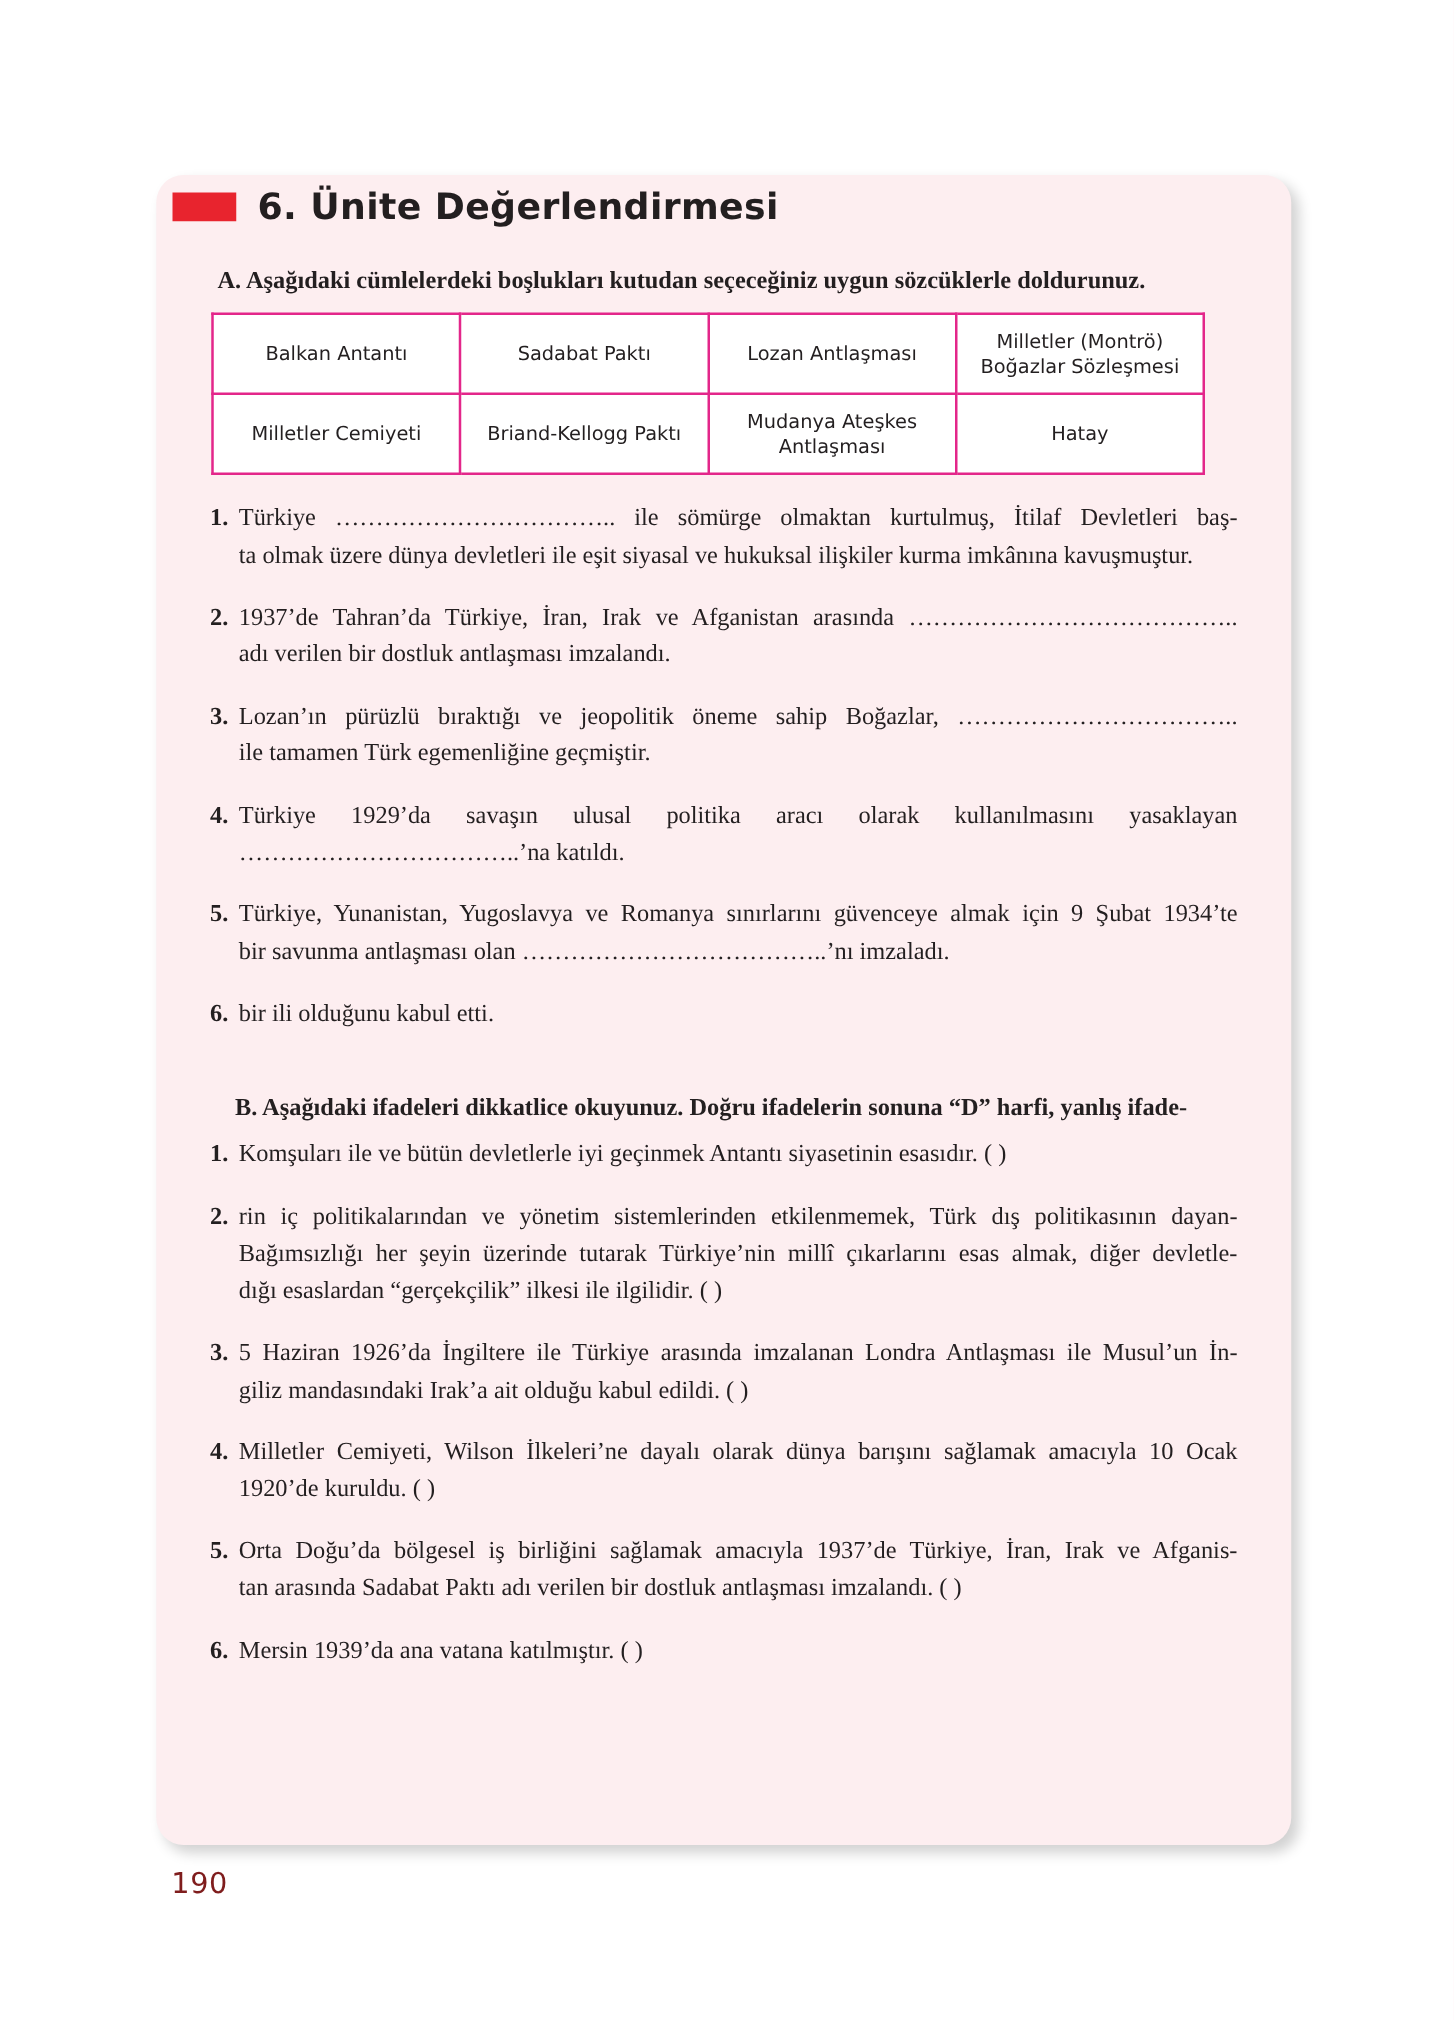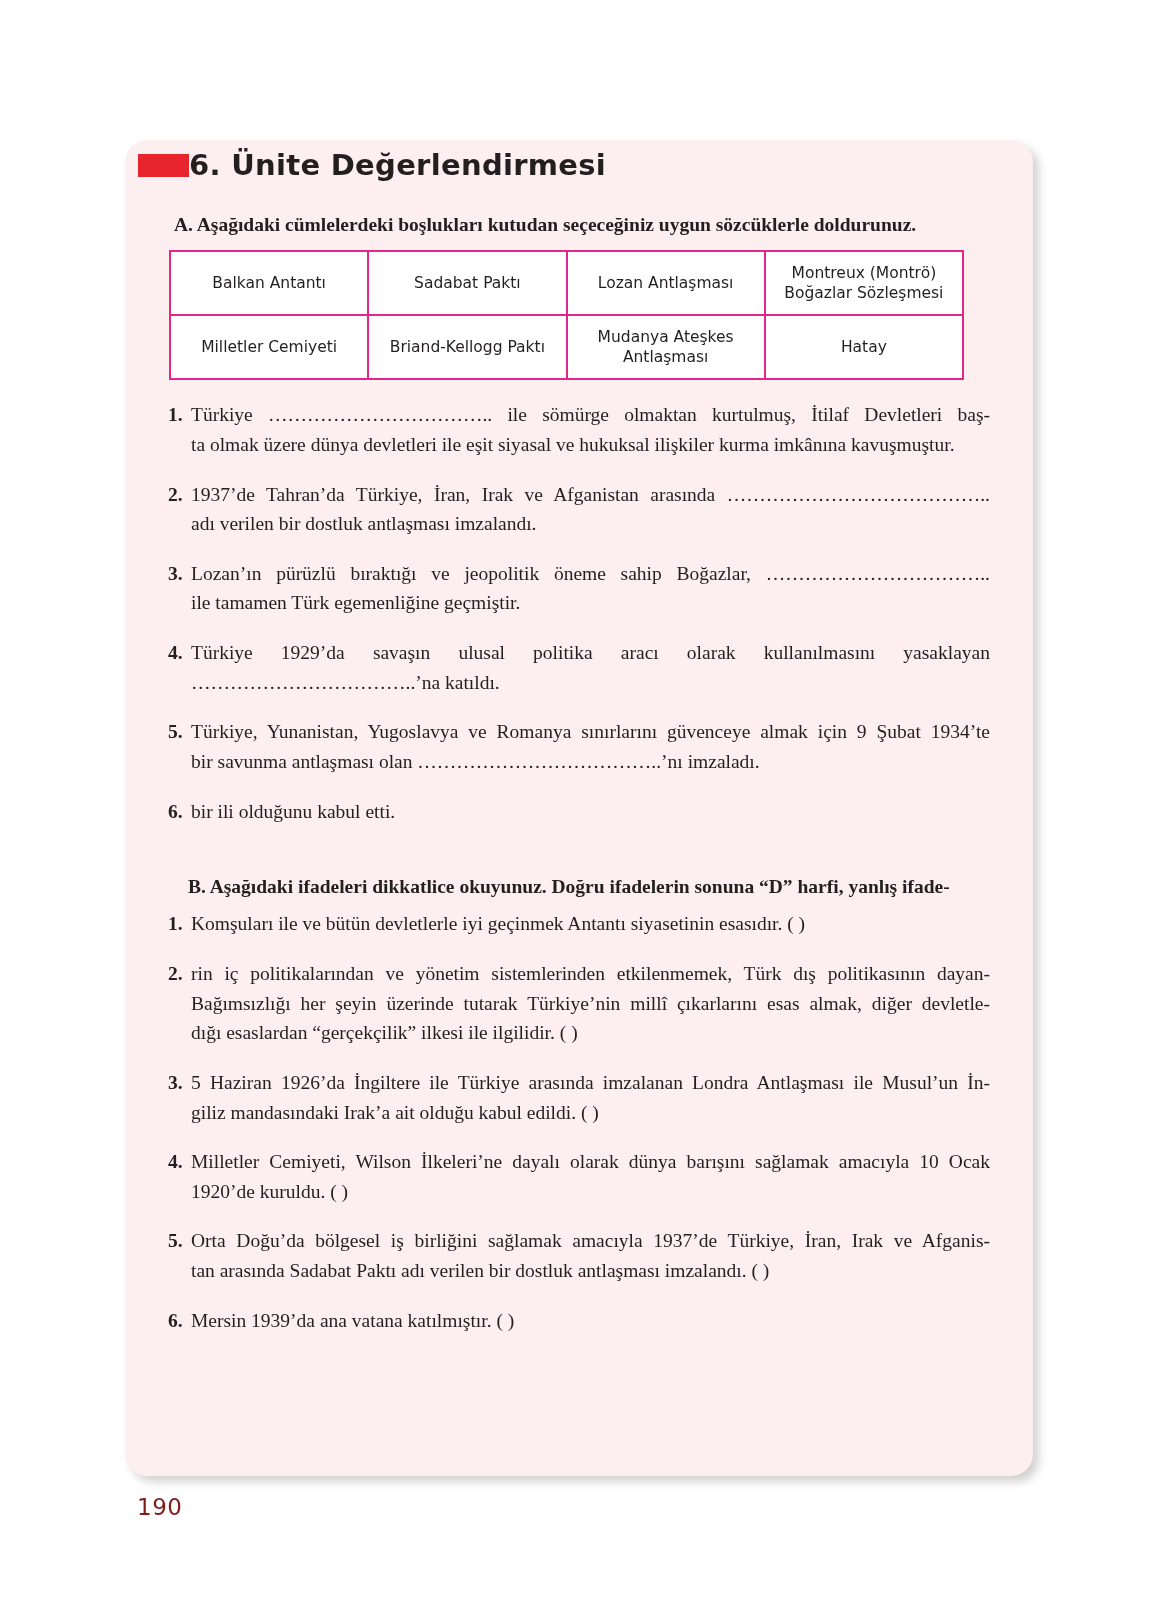--- a/index.html
+++ b/index.html
@@ -36,20 +36,21 @@
     box-sizing: border-box;
   }
 
   
   .heading-row {
     position: absolute;
     left: 13px;
     top: 11px;
     display: flex;
     align-items: center;
+    gap: 17px;
   }
   .heading-swatch {
     width: 51px;
     height: 23px;
     background: #e8242e;
     flex: none;
   }
   .heading-text {
     font-family: "DejaVu Sans", sans-serif;
     font-size: 29px;
@@ -154,21 +155,21 @@
     <div class="content">
 
       <div class="instr a">A. Aşağıdaki cümlelerdeki boşlukları kutudan seçeceğiniz uygun sözcüklerle doldurunuz.</div>
 
       <table class="wordbank">
         <tbody>
           <tr>
             <td>Balkan Antantı</td>
             <td>Sadabat Paktı</td>
             <td>Lozan Antlaşması</td>
-            <td>Montreux (Montrö) Boğazlar Sözleşmesi</td>
+            <td>Milletler (Montrö) Boğazlar Sözleşmesi</td>
           </tr>
           <tr>
             <td>Milletler Cemiyeti</td>
             <td>Briand-Kellogg Paktı</td>
             <td>Mudanya Ateşkes Antlaşması</td>
             <td>Hatay</td>
           </tr>
         </tbody>
       </table>
 

